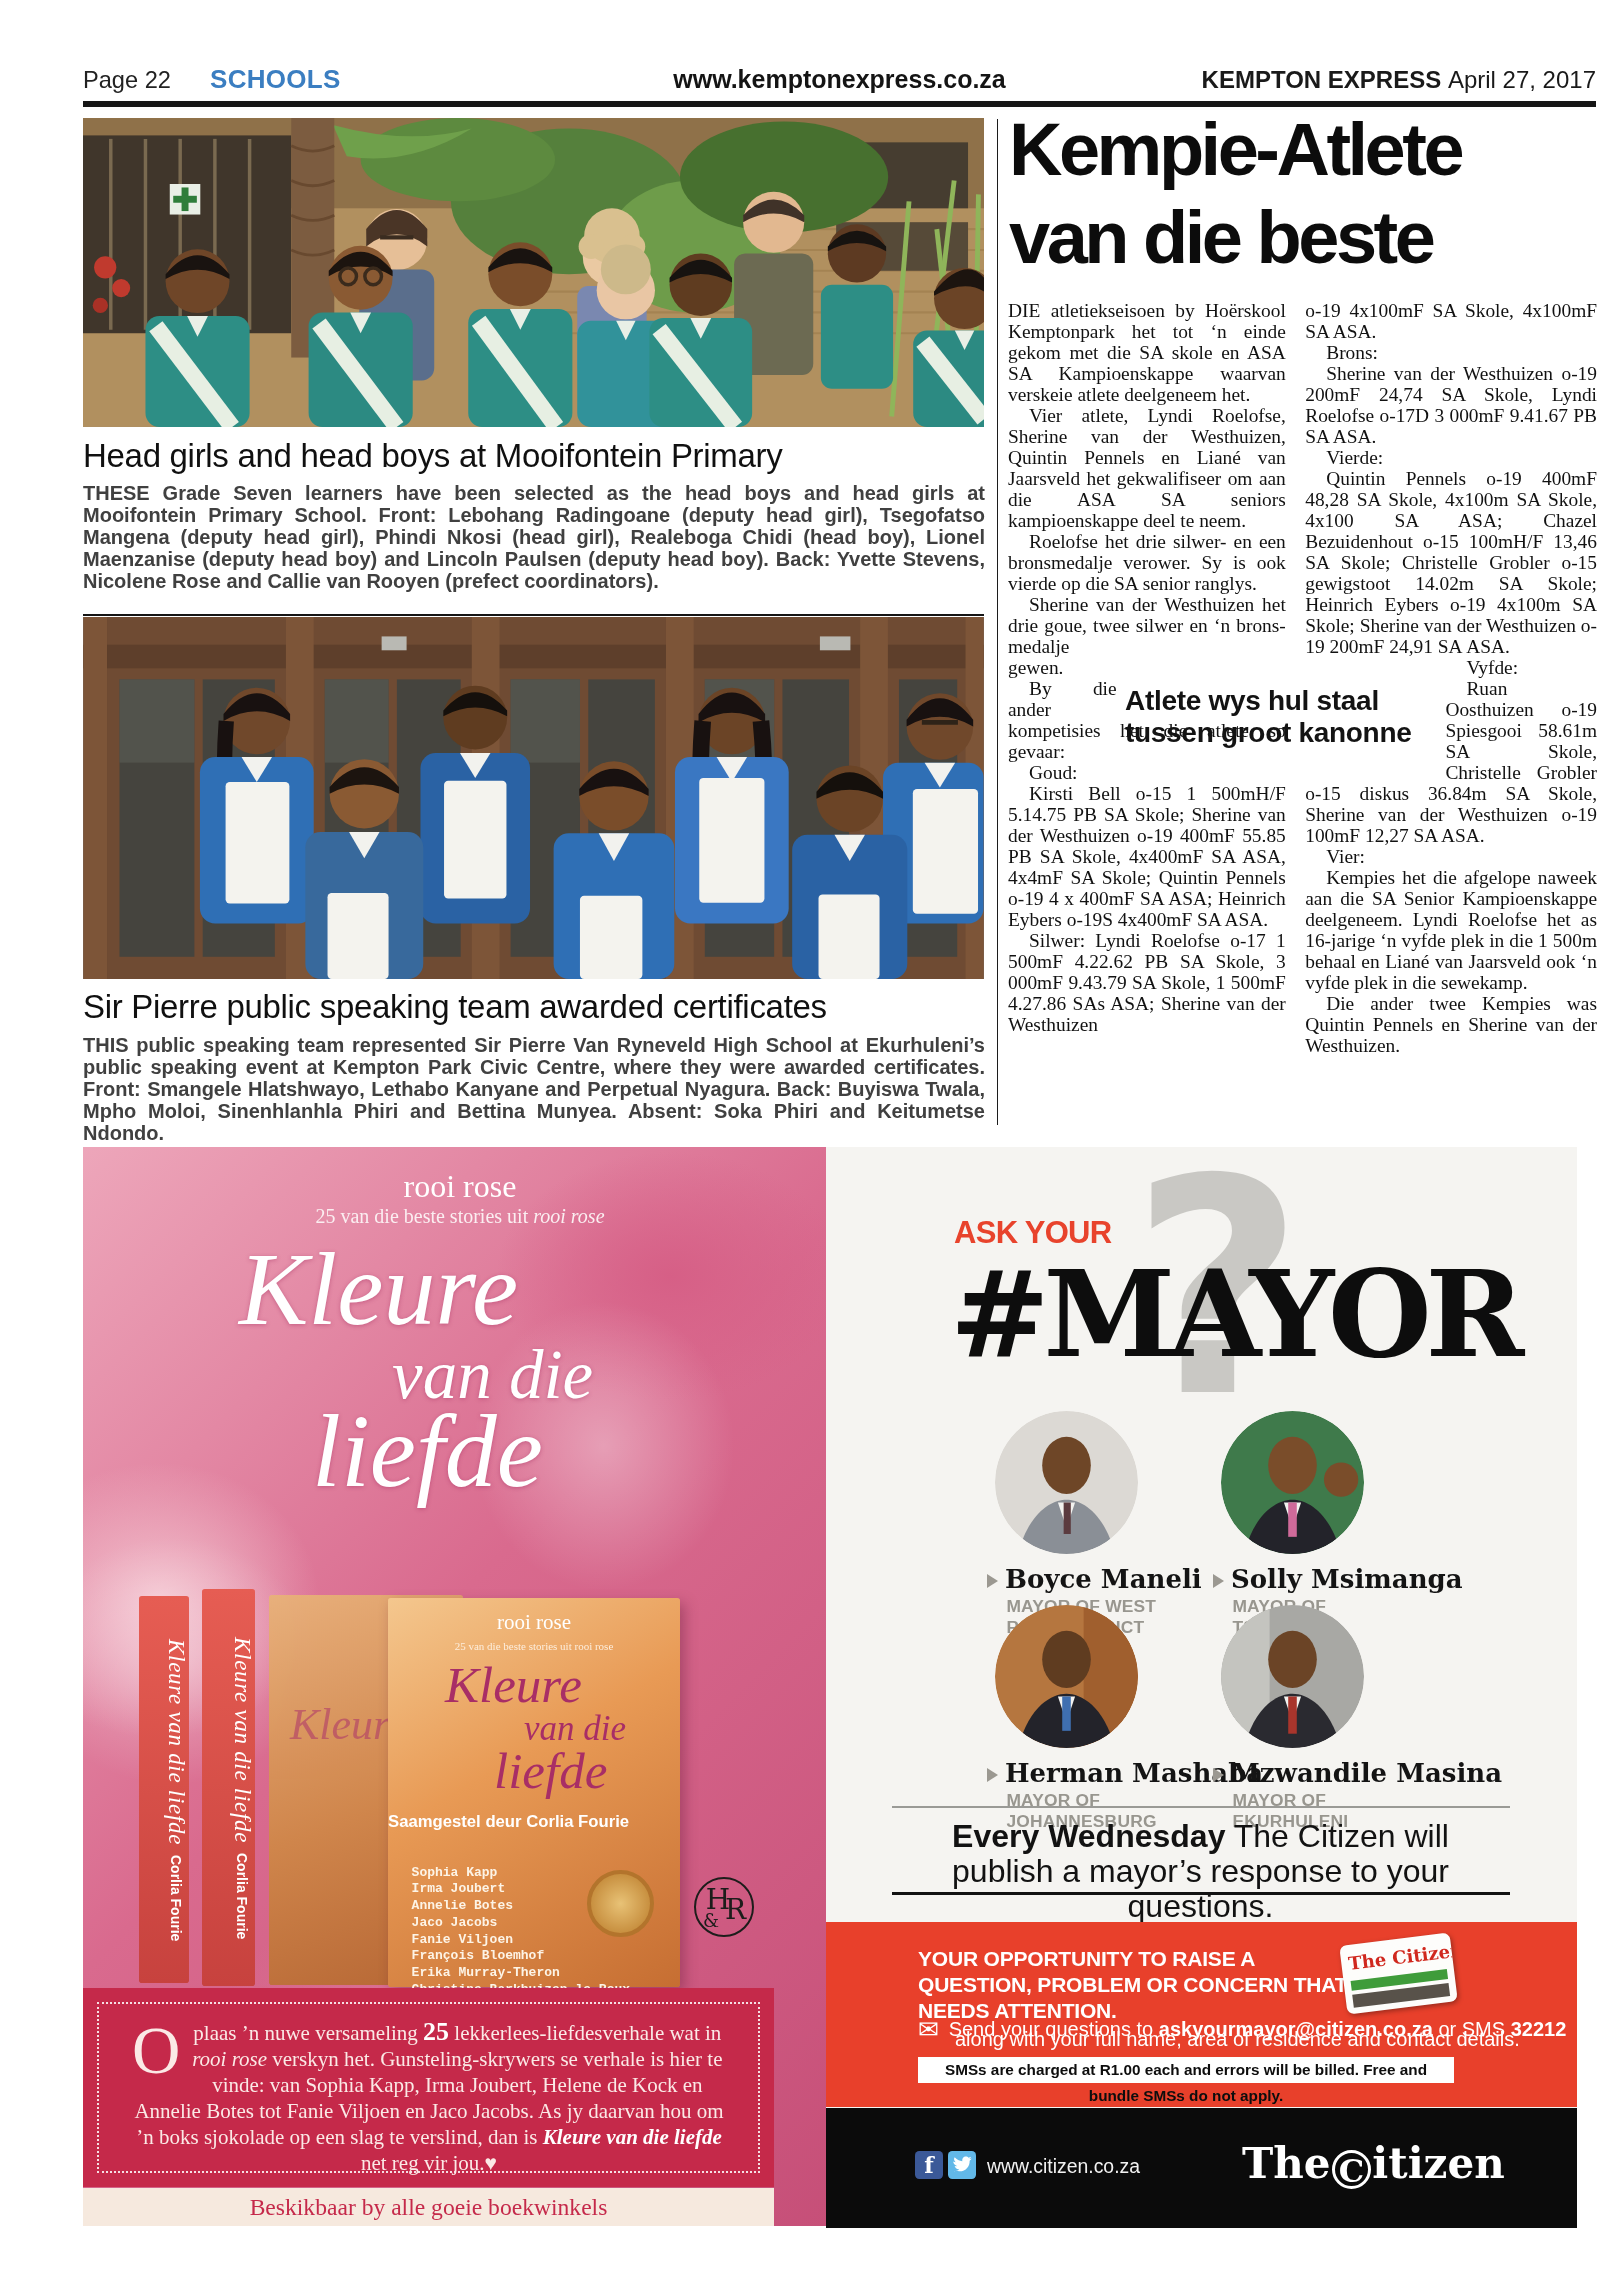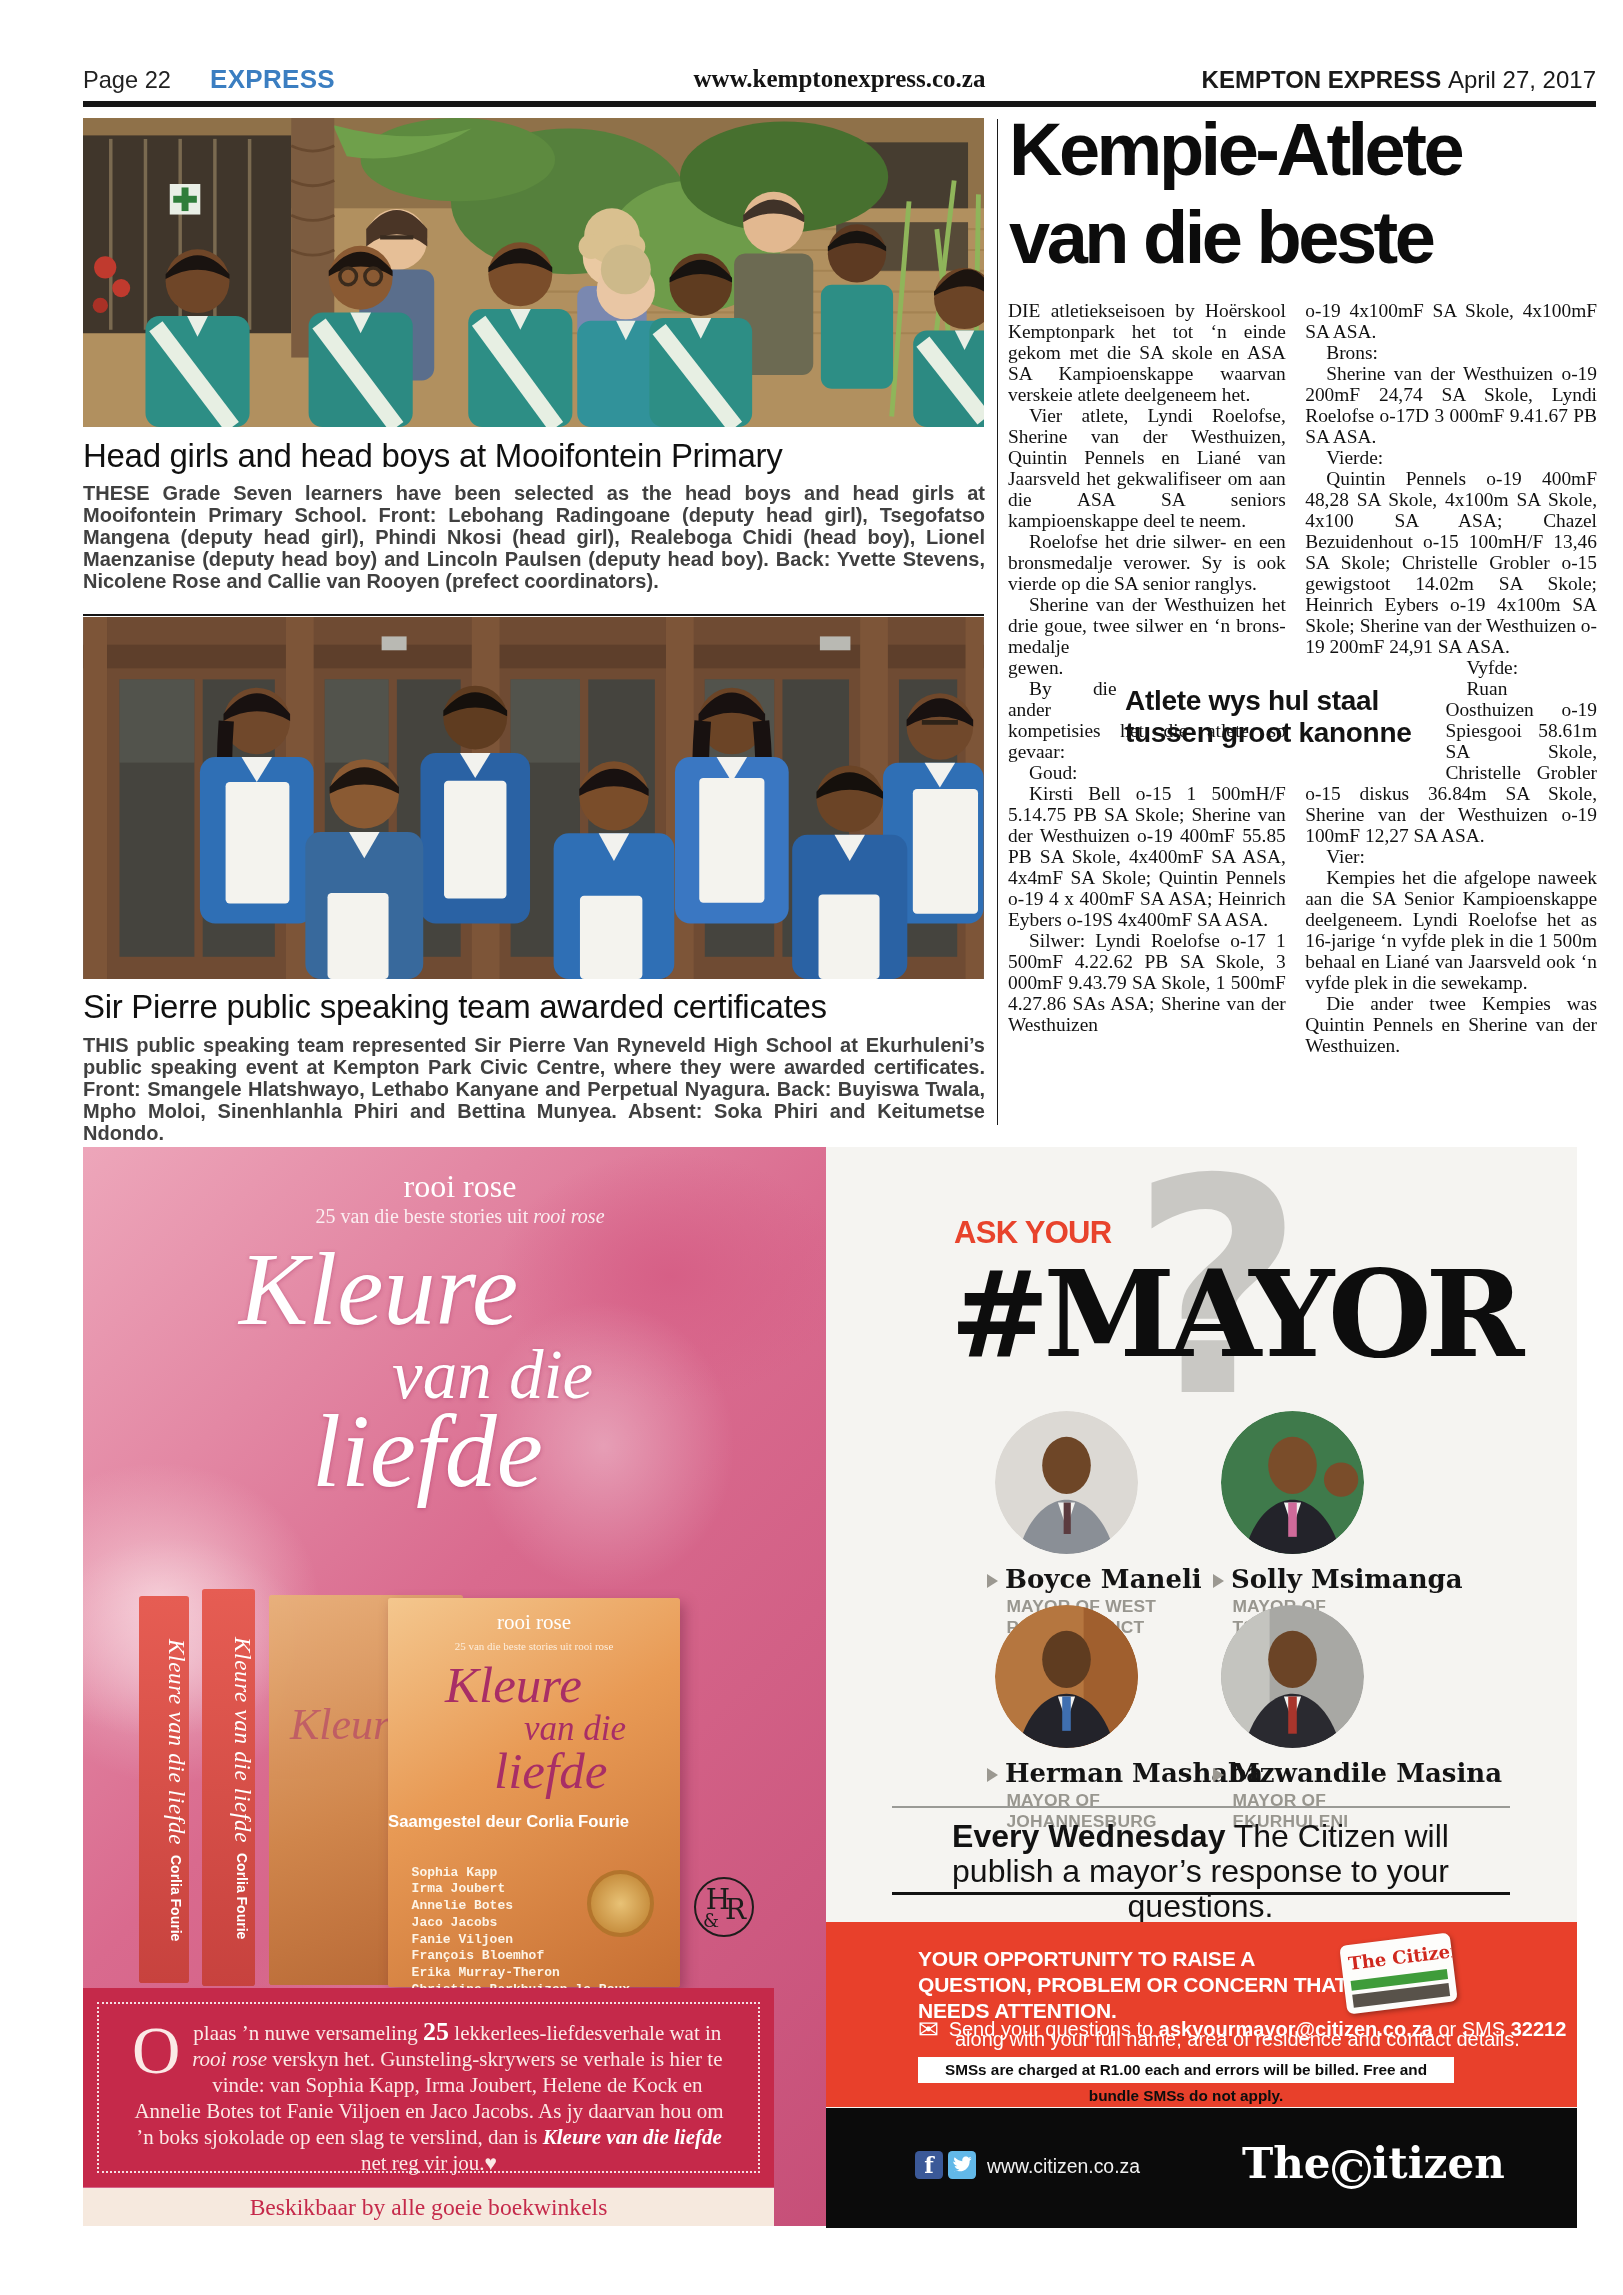--- a/index.html
+++ b/index.html
@@ -7,21 +7,21 @@
   body {
     width:1624px; height:2295px; position:relative; overflow:hidden;
     font-family:"Liberation Sans", sans-serif; color:#111;
   }
   .abs { position:absolute; }
 
   
   .hdr { position:absolute; left:83px; top:61px; width:1513px; height:39px; }
   .hdr .pg  { position:absolute; left:0; top:5.6px; font-size:23.6px; color:#222; }
   .hdr .sec { position:absolute; left:127px; top:2.8px; font-size:26px; font-weight:bold; letter-spacing:0.3px; }
-  .hdr .url { position:absolute; left:50%; transform:translateX(-50%); top:4.2px; font-size:25px; font-weight:bold; color:#141414;font-family:Liberation Serif, serif; }
+  .hdr .url { position:absolute; left:50%; transform:translateX(-50%); top:4.2px; font-size:25px; font-weight:bold; color:#141414; }
   .hdr .mast { position:absolute; right:0; top:4.9px; font-size:24px; color:#1a1a1a; }
   .hdr .mast b { font-weight:600;margin-top:27px; }
   .hdr-rule { position:absolute; left:83px; top:101px; width:1513px; height:6.2px; background:#161616; }
 
   
   .photo { position:absolute; overflow:hidden; background:#888; }
   .photo svg { display:block; width:100%; height:100%; }
 
   
   .cap-h { position:absolute; left:83px; width:909px; font-size:33px; font-weight:400; color:#101010; letter-spacing:-0.3px; }
@@ -147,21 +147,21 @@
   .ma-logo { position:absolute; left:416px; top:30.5px; color:#fff; font-family:"DejaVu Serif",serif;
     font-weight:bold; font-size:42px; }
   .ma-logo .cc { display:inline-block; width:39px; height:39px; border:3.5px solid #fff; border-radius:50%;
     text-align:center; line-height:37px; font-size:32px; margin:0 1.4px; vertical-align:-4.2px; }
 </style>
 </head>
 <body>
 
 <div class="hdr">
   <span class="pg">Page 22</span>
-  <span class="sec" style="color:#3b7ec1;">EXPRESS</span>
+  <span class="sec" style="color:#3b7ec1;">SCHOOLS</span>
   <span class="url">www.kemptonexpress.co.za</span>
   <span class="mast"><b>KEMPTON EXPRESS</b>&nbsp;<span>April 27, 2017</span></span>
 </div>
 <div class="hdr-rule"></div>
 
 <div class="photo" style="left:83px; top:118px; width:901px; height:309px;">
   <svg viewBox="0 0 1298 445">
     <g>
       <rect width="1298" height="445" fill="#b1905f"></rect>
       <rect width="1298" height="130" fill="#8f7149"></rect>

